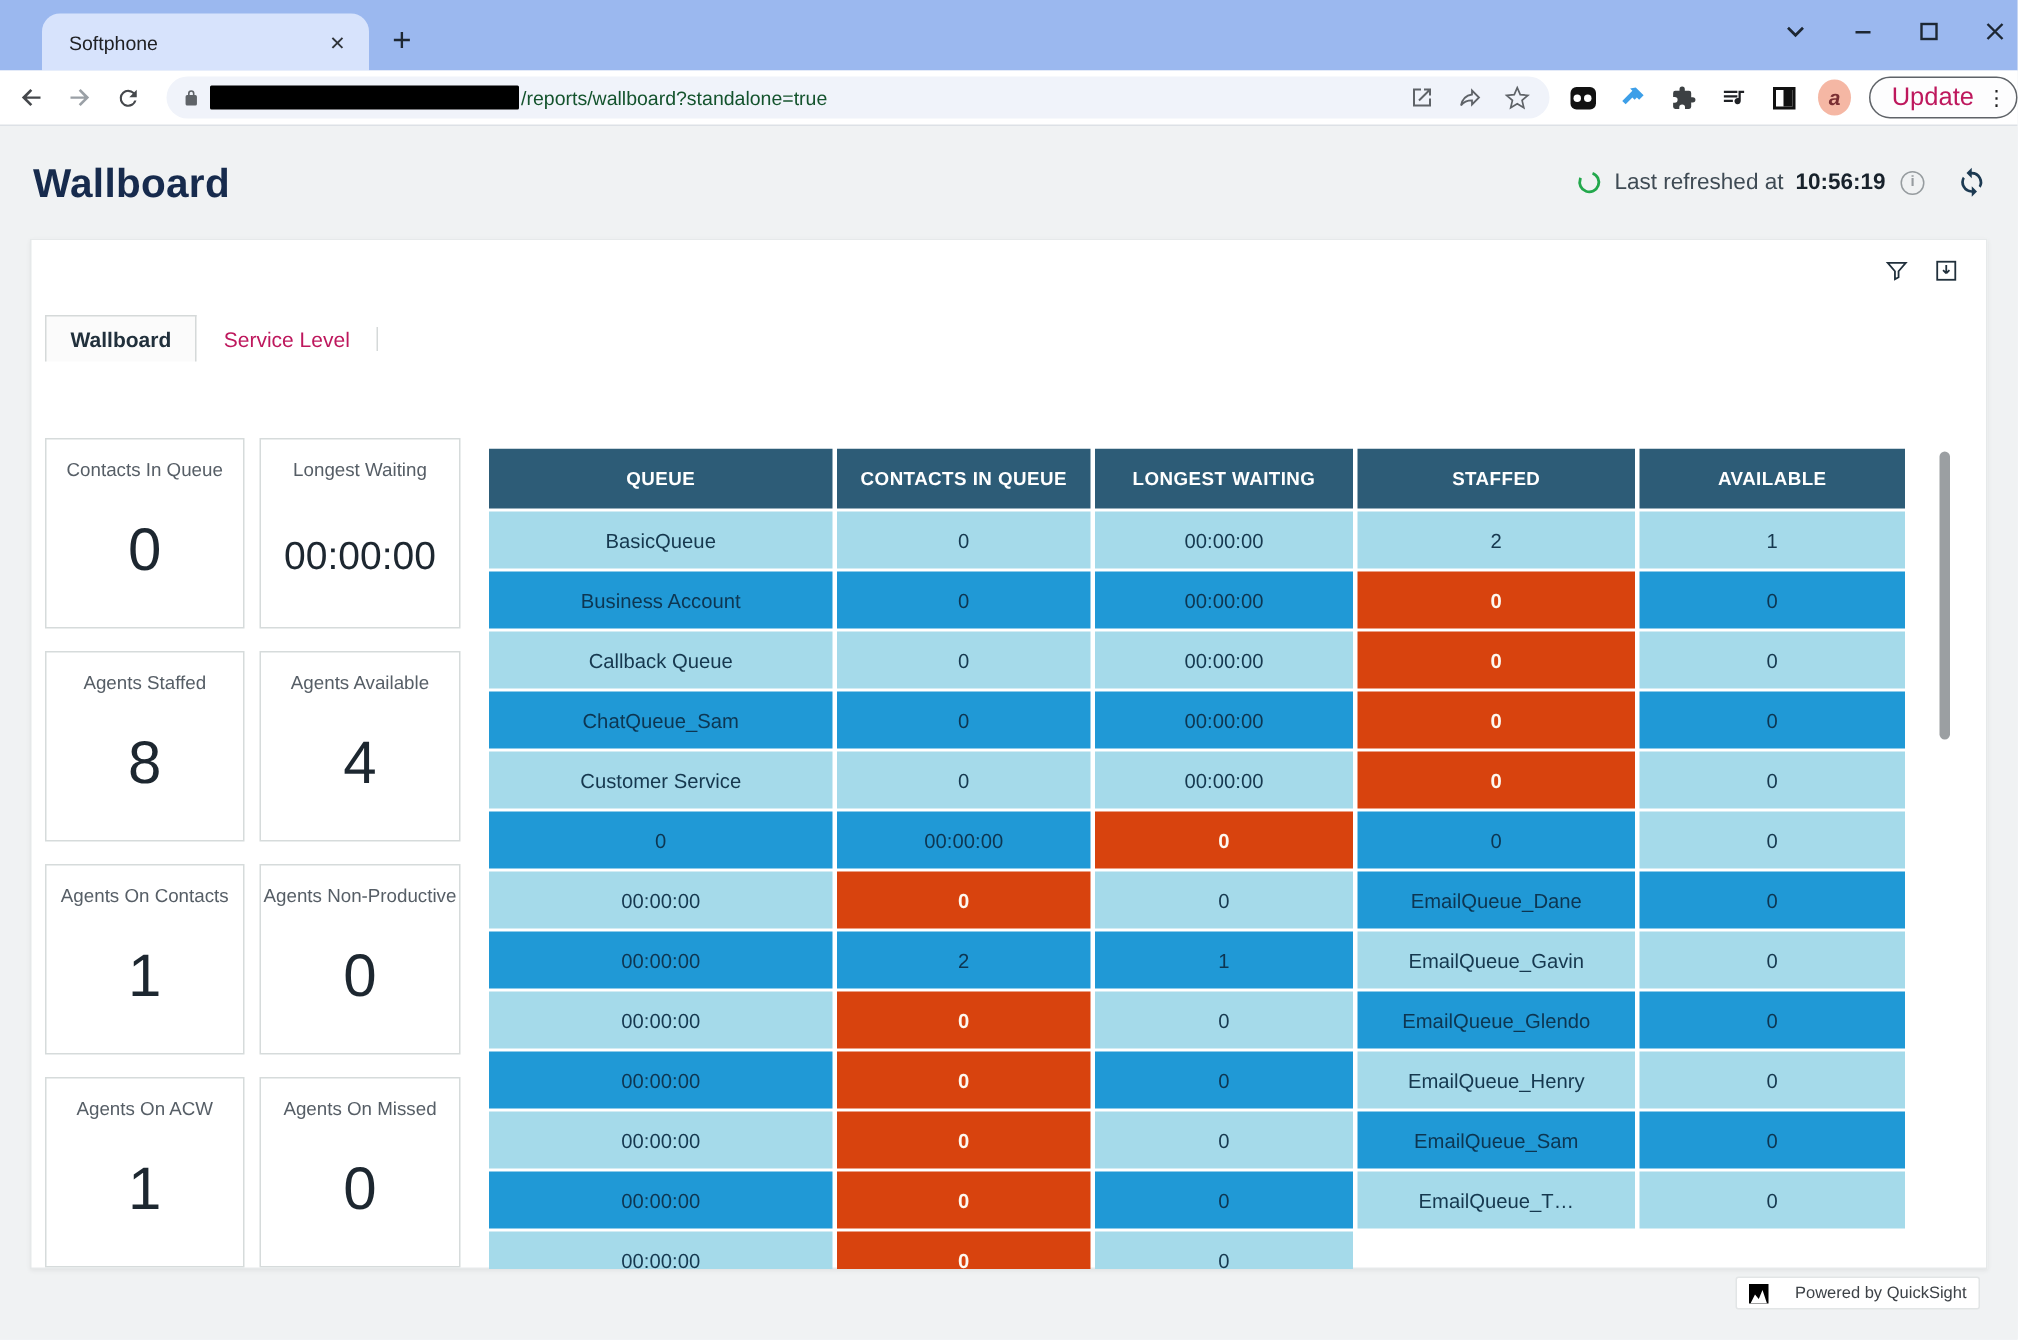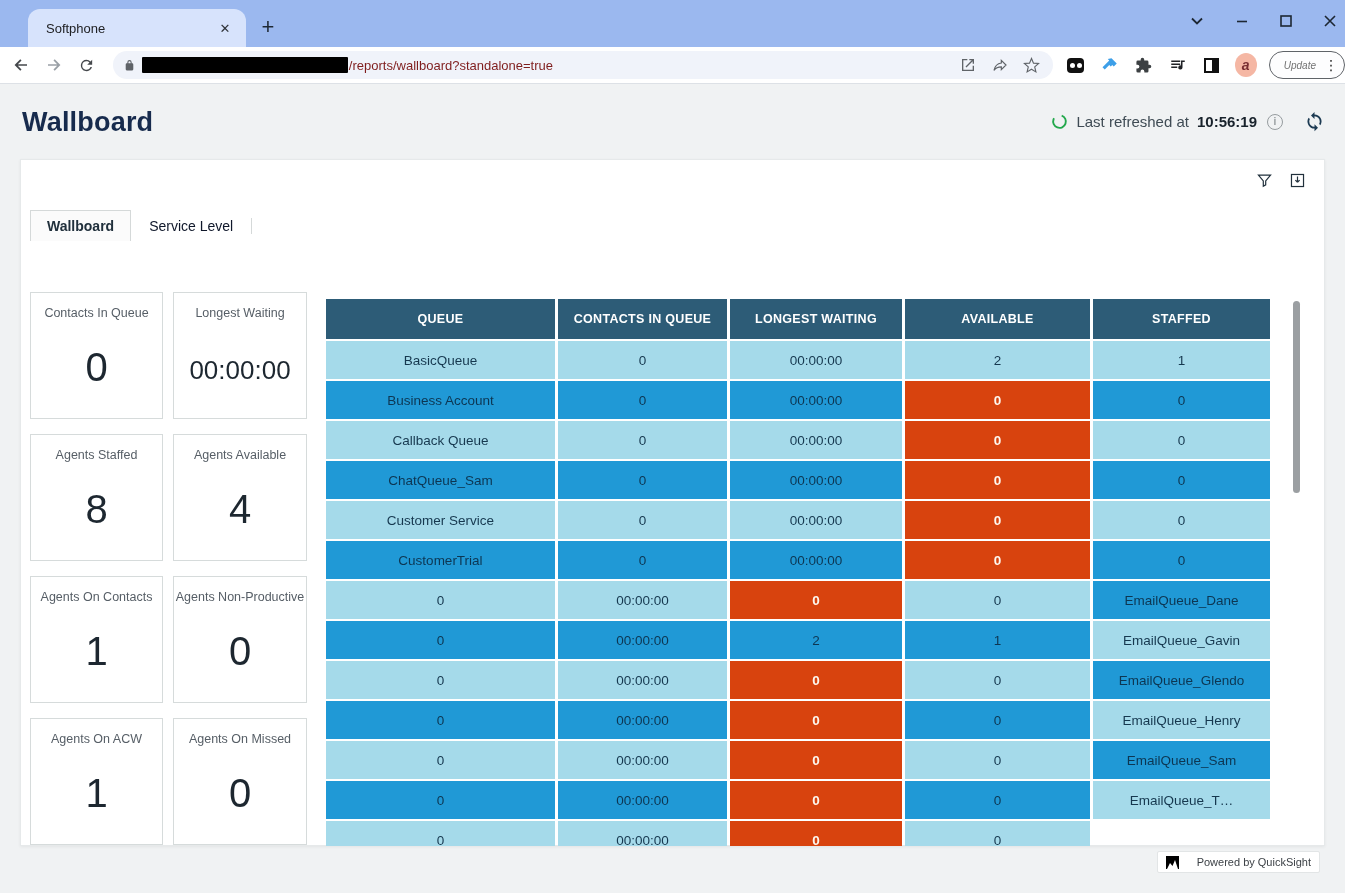--- a/index.html
+++ b/index.html
@@ -13,50 +13,50 @@
   .newtab { position:absolute; left:254px; top:13px; width:28px; height:28px; display:flex; align-items:center; justify-content:center; color:#1d2733; font-size:22px; font-weight:400; }
   .winctl { position:absolute; right:8px; top:0; height:42px; display:flex; align-items:center; gap:30px; color:#1d2733; }
   .winctl svg { display:block; }
 
   .toolbar { position:absolute; left:0; top:47px; width:1345px; height:37px; background:#ffffff; display:flex; align-items:center; border-bottom:1px solid #dde1e6; }
   .navbtn { width:24px; height:24px; margin-left:9px; display:flex; align-items:center; justify-content:center; color:#45484c; }
   .navbtn.dim { color:#9aa0a6; }
   .omnibox { margin-left:14px; width:942px; height:28px; background:#f0f3fa; border-radius:14px; display:flex; align-items:center; padding:0 10px 0 10px; }
   .lock { color:#5f6368; margin-right:6px; display:flex; }
   .redacted { width:206px; height:16px; background:#000; border-radius:1px; }
-  .url { font-size:13px; color:#7f1d1d; margin-left:1px; white-space:nowrap; flex:1; }
+  .url { font-size:13px; color:#14532d; margin-left:1px; white-space:nowrap; flex:1; }
   .boxicon { width:22px; height:22px; display:flex; align-items:center; justify-content:center; color:#5f6368; margin-left:10px; }
   .ext { width:22px; height:22px; display:flex; align-items:center; justify-content:center; margin-left:12px; }
   .ext-blacksq { width:17px; height:15px; background:#111; border-radius:4px; display:flex; align-items:center; justify-content:center; gap:2px; }
   .ext-blacksq i { width:5px; height:5px; background:#fff; border-radius:50%; display:block; }
   .halfsq { width:15px; height:15px; border:2px solid #111; display:flex; }
   .halfsq i { width:50%; height:100%; background:#111; margin-left:auto; display:block; }
   .avatar { width:24px; height:24px; border-radius:50%; background:#f5b7a4; display:flex; align-items:center; justify-content:center; font-weight:700; font-style:italic; color:#7a2f33; font-size:14px; }
   .update-pill { margin-left:12px; height:28px; border:1.5px solid #5f6368; border-radius:15px; display:flex; align-items:center; padding:0 6px 0 14px; background:#fdfdfe; }
-  .update-pill .lbl { font-size:10px; color:#737373;font-style:italic; }
+  .update-pill .lbl { font-size:17px; color:#be185d; }
   .update-pill .dots { font-size:14px; color:#1f1f1f; margin-left:8px; letter-spacing:0; }
 
   
   .page { position:absolute; left:0; top:85px; width:1345px; height:808px; background:#f0f2f3; }
   .page-header { position:absolute; left:0; top:0; width:100%; height:74px; }
   .page-title { position:absolute; left:22px; top:22px; font-size:27px; font-weight:700; color:#172b4d; letter-spacing:.2px; }
   .refresh-cluster { position:absolute; right:62px; top:28px; display:flex; align-items:center; gap:8px; }
   .timer-icon { color:#23a84c; display:flex; }
   .refresh-text { font-size:15px; color:#3f4b54; }
   .refresh-time { font-size:15px; font-weight:700; color:#18222b; }
   .info-icon { width:16px; height:16px; border:1.4px solid #969c9f; border-radius:50%; color:#969c9f; font-size:10px; display:flex; align-items:center; justify-content:center; font-weight:700; margin-left:2px; }
   .refresh-btn { position:absolute; right:20px; top:26px; color:#1c3a52; display:flex; }
 
   .card { position:absolute; left:20px; top:74px; width:1305px; height:687px; background:#fff; border:1px solid #e6e9ea; box-shadow:0 1px 3px rgba(0,0,0,.06); }
   .card-icons { position:absolute; right:18px; top:12px; display:flex; gap:16px; color:#21303c; }
   .card-icons > div { display:flex; }
 
   .qs-tabs { position:absolute; left:9px; top:50px; display:flex; align-items:flex-end; height:31px; }
   .qs-tab-active { height:31px; display:flex; align-items:center; padding:0 16px; background:#fbfbfb; border:1px solid #d5d9d9; border-bottom:none; font-size:14px; font-weight:700; color:#21303c; }
-  .qs-tab { height:31px; display:flex; align-items:center; padding:0 18px; font-size:14px; color:#0f172a; }
+  .qs-tab { height:31px; display:flex; align-items:center; padding:0 18px; font-size:14px; color:#be185d; }
   .qs-tab-sep { width:1px; height:16px; background:#d5d9d9; margin-bottom:7px; }
 
   .controls-bar { position:absolute; left:0; top:81px; width:100%; height:38px; border-bottom:1px solid #d8dcdc; display:flex; align-items:center; }
   .controls-label { font-size:15px; color:#21303c; margin-left:11px; width:96px; }
   .control-name { font-size:13px; font-weight:700; color:#21303c; }
   .control-value { font-size:13px; color:#87939a; margin-left:6px; }
   .controls-chevron { margin-left:auto; margin-right:14px; color:#21303c; display:flex; }
 
   .dash-body { position:absolute; left:9px; top:119px; right:9px; bottom:0; display:flex; align-items:flex-start; }
   .kpi-grid { margin-top:13px; display:grid; grid-template-columns:133px 134px; gap:15px 10px; }
@@ -264,22 +264,22 @@
           <div class="kpi-card">
             <div class="kpi-title">Agents On Missed</div>
             <div class="kpi-value">0</div>
           </div>
         </div>
       <div class="table-wrap">
         <div class="qtable" id="qTable">
             <div class="th">QUEUE</div>
             <div class="th">CONTACTS IN QUEUE</div>
             <div class="th">LONGEST WAITING</div>
+            <div class="th">STAFFED</div>
             <div class="th">AVAILABLE</div>
-            <div class="th">STAFFED</div>
             <div class="td light">BasicQueue</div>
             <div class="td light">0</div>
             <div class="td light">00:00:00</div>
             <div class="td light">2</div>
             <div class="td light">1</div>
             <div class="td medium">Business Account</div>
             <div class="td medium">0</div>
             <div class="td medium">00:00:00</div>
             <div class="td alert">0</div>
             <div class="td medium">0</div>
@@ -291,21 +291,20 @@
             <div class="td medium">ChatQueue_Sam</div>
             <div class="td medium">0</div>
             <div class="td medium">00:00:00</div>
             <div class="td alert">0</div>
             <div class="td medium">0</div>
             <div class="td light">Customer Service</div>
             <div class="td light">0</div>
             <div class="td light">00:00:00</div>
             <div class="td alert">0</div>
             <div class="td light">0</div>
-            <div class="td medium">CustomerTrial</div>
             <div class="td medium">0</div>
             <div class="td medium">00:00:00</div>
             <div class="td alert">0</div>
             <div class="td medium">0</div>
             <div class="td light">0</div>
             <div class="td light">00:00:00</div>
             <div class="td alert">0</div>
             <div class="td light">0</div>
             <div class="td medium">EmailQueue_Dane</div>
             <div class="td medium">0</div>

